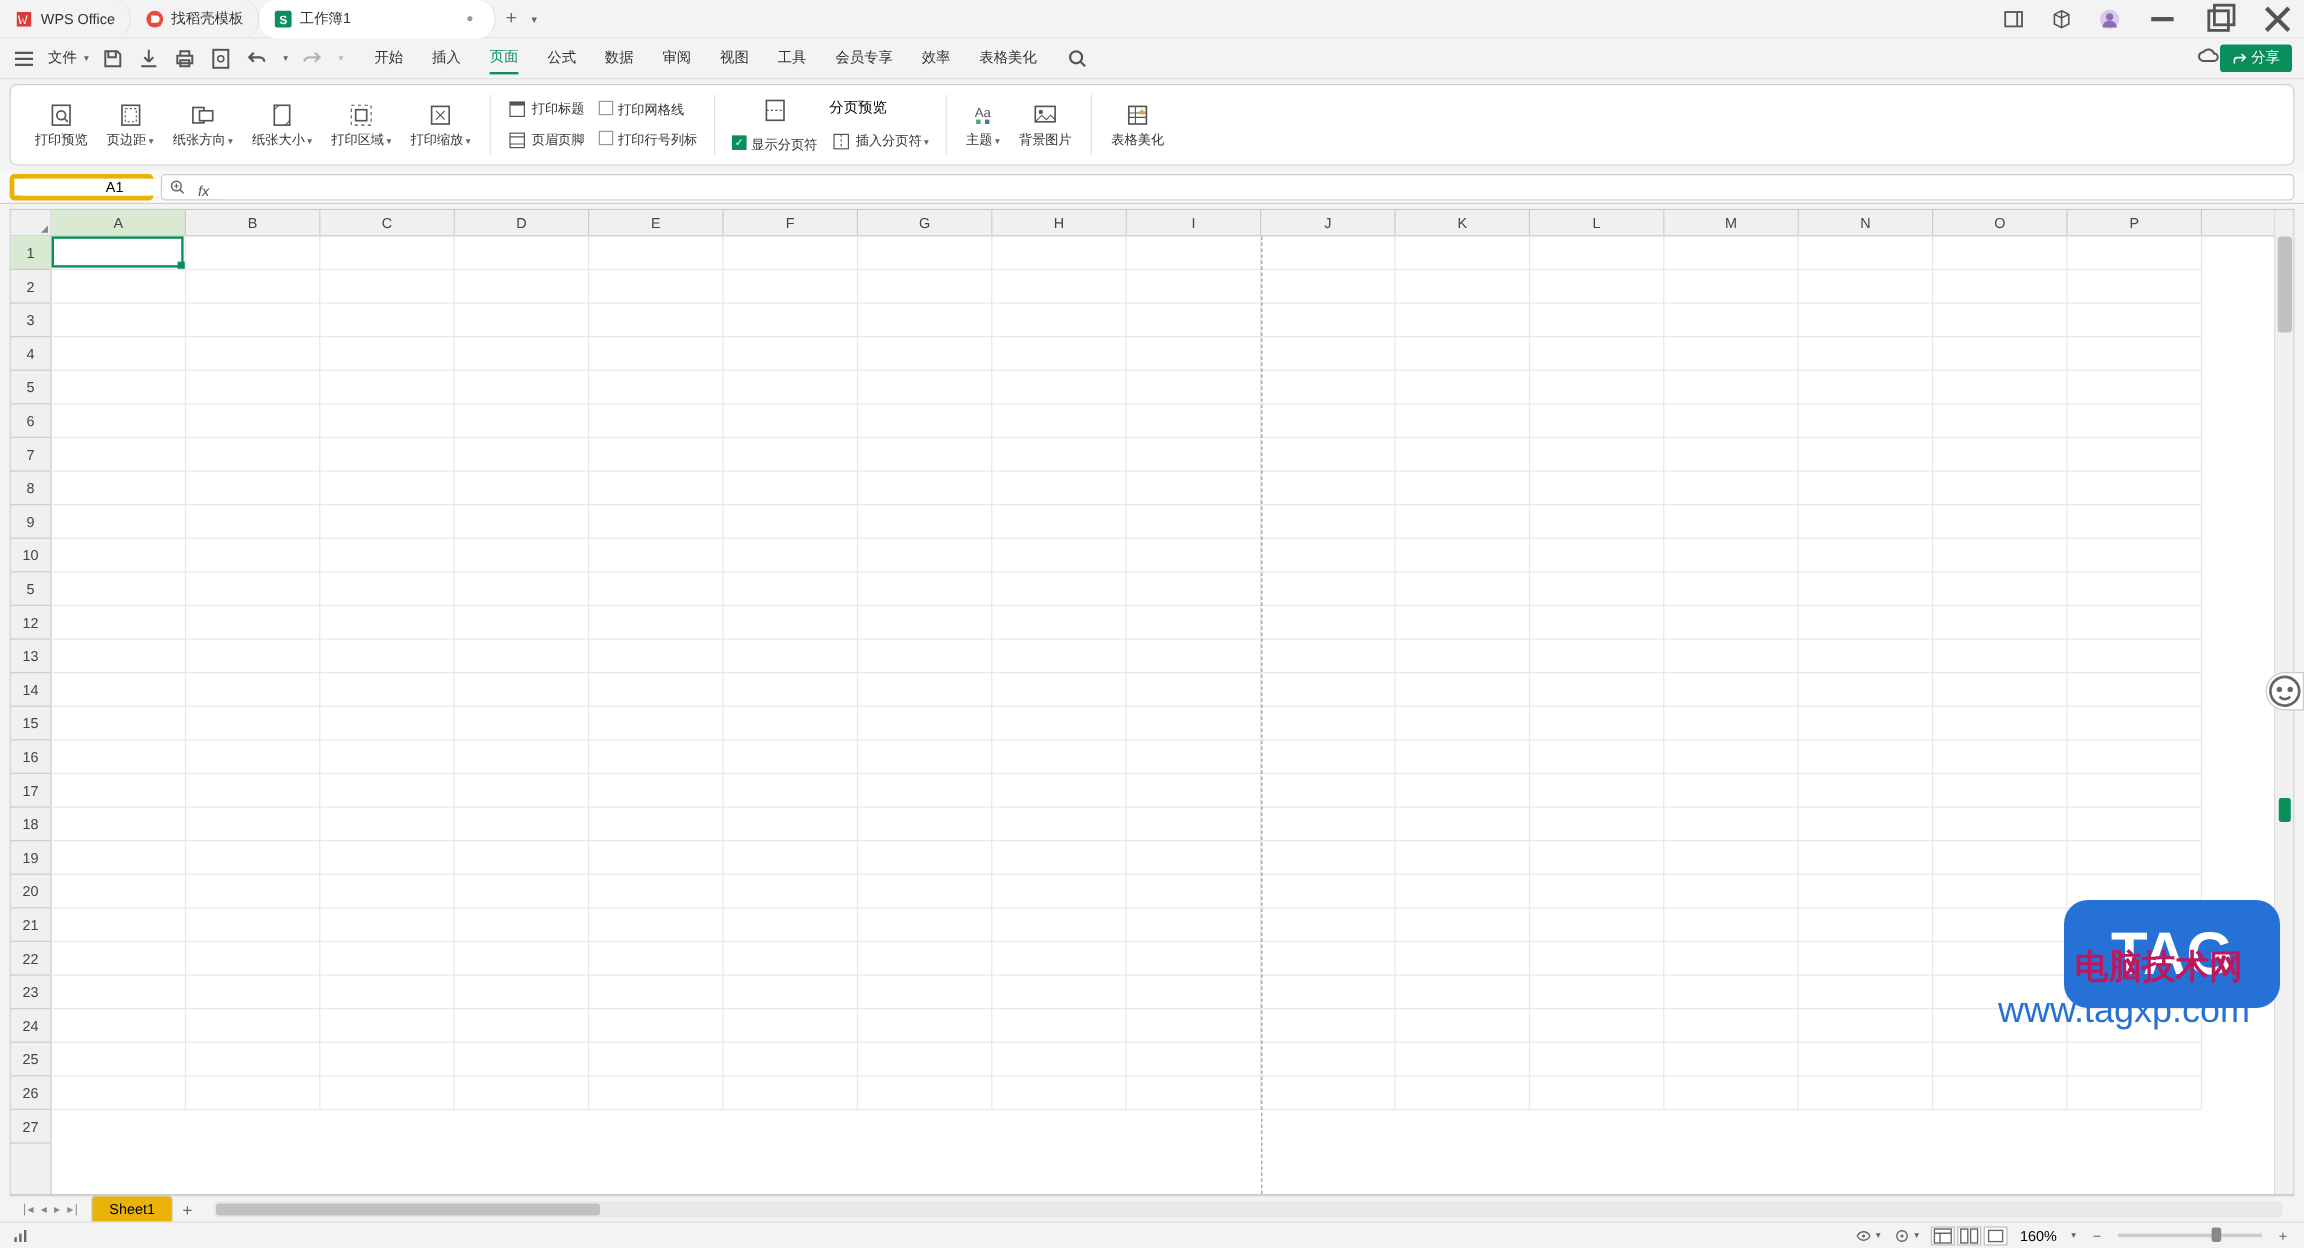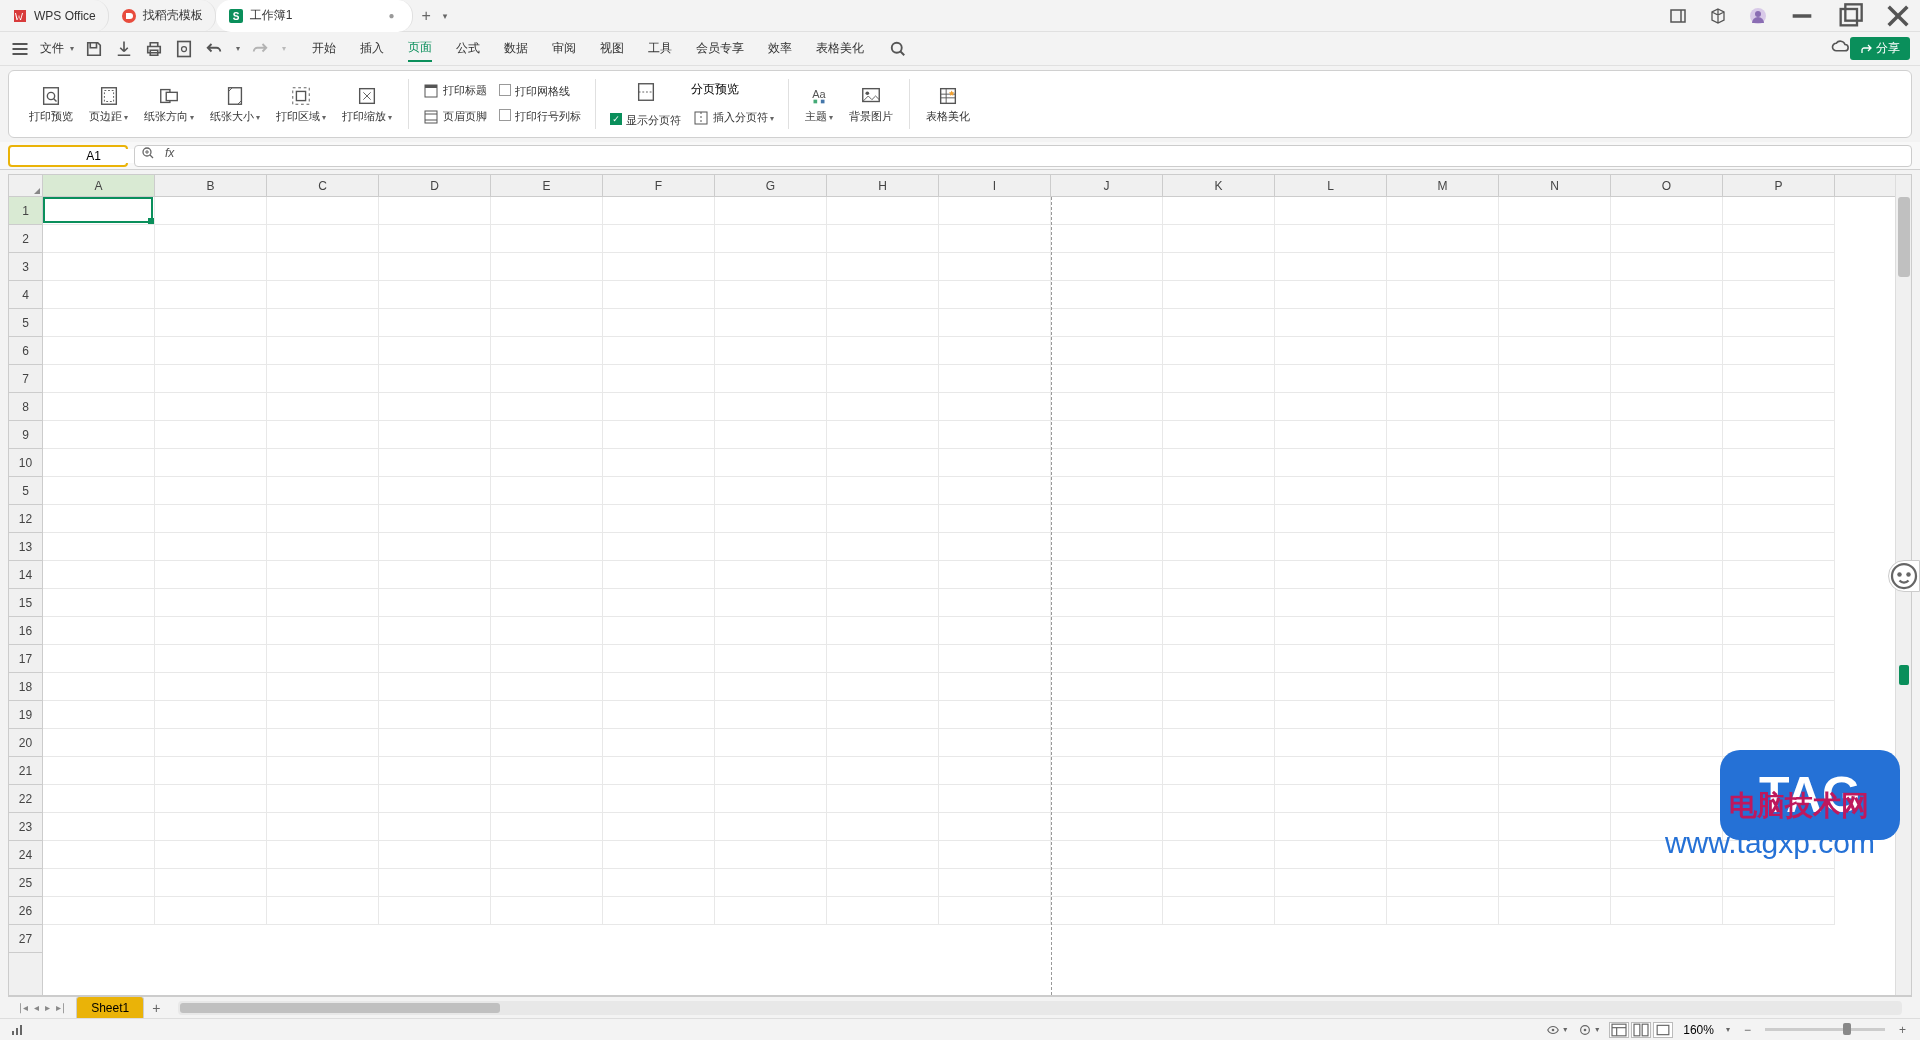--- a/index.html
+++ b/index.html
@@ -38,24 +38,24 @@
 .ribbon-icon { width: 22px; height: 22px; display: flex; align-items: center; justify-content: center; color: #444; }
 .ribbon-btn-h { display: flex; gap: 4px; cursor: pointer; padding: 2px; }
 .ribbon-btn-h .rb-label { font-size: 11px; color: #333; }
 .ribbon-stack { display: flex; flex-direction: column; gap: 6px; justify-content: center; }
 .dd-arrow { font-size: 8px; color: #666; margin-left: 2px; }
 .checkbox { width: 12px; height: 12px; border: 1px solid #999; display: inline-flex; align-items: center; justify-content: center; background: #fff; }
 .checkbox.checked { background: #0a8f5b; border-color: #0a8f5b; color: #fff; font-size: 9px; }
 
 
 .formula-row { height: 28px; display: flex; align-items: center; padding: 0 8px; gap: 6px; border-bottom: 1px solid #d0d0d0; background: #f8f8f8; }
-.name-box-wrap { border: 2px solid #eab308; border-radius: 4px; background: #fff; display: flex; align-items: center; padding: 0 6px; width: 120px; height: 22px; }
+.name-box-wrap { border: 4px solid #eab308; border-radius: 4px; background: #fff; display: flex; align-items: center; padding: 0 6px; width: 120px; height: 22px; }
 .name-box { border: none; outline: none; flex: 1; font-size: 12px; text-align: center; }
 .name-dd { font-size: 9px; color: #666; cursor: pointer; }
-.fx-area { border: 1px solid #ccc; border-radius: 4px; background: #fff; display: flex; align-items: flex-start; padding: 0 6px; flex: 1; height: 22px; gap: 10px; }
+.fx-area { border: 1px solid #ccc; border-radius: 4px; background: #fff; display: flex; align-items: flex-end; padding: 0 6px; flex: 1; height: 22px; gap: 10px; }
 .fx-icon { color: #666; font-size: 13px; cursor: pointer; }
 .fx-label { font-style: italic; color: #555; font-size: 12px; }
 .formula-input { border: none; outline: none; flex: 1; }
 
 
 .grid-area { position: absolute; top: 174px; left: 8px; right: 8px; bottom: 44px; background: #fff; border: 1px solid #ccc; overflow: hidden; }
 .corner { position: absolute; top: 0; left: 0; width: 34px; height: 22px; background: #f0f0f0; border-right: 1px solid #ccc; border-bottom: 1px solid #ccc; cursor: pointer; display:flex; align-items:flex-end; justify-content:flex-end; padding:2px;}
 .corner::after { content:''; width:0; height:0; border-left:6px solid transparent; border-bottom:6px solid #888;}
 .col-headers { position: absolute; top: 0; left: 34px; right: 16px; height: 22px; display: flex; background: #f0f0f0; border-bottom: 1px solid #ccc; }
 .col-h { width: 112px; border-right: 1px solid #ccc; display: flex; align-items: center; justify-content: center; color: #444; cursor: pointer; }

